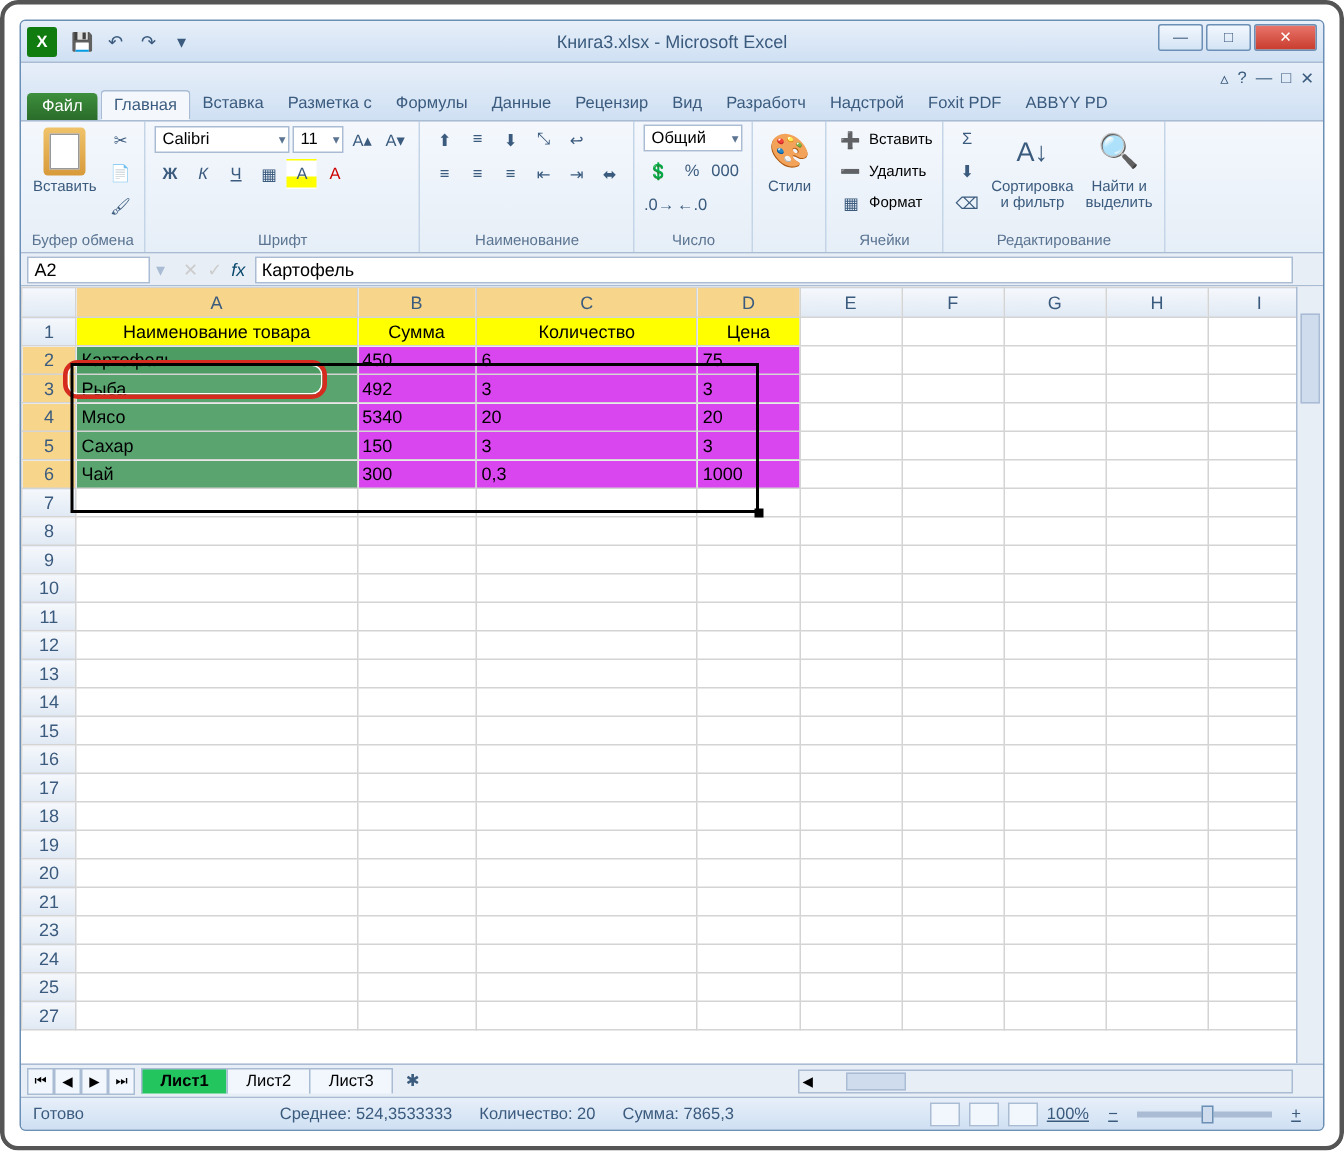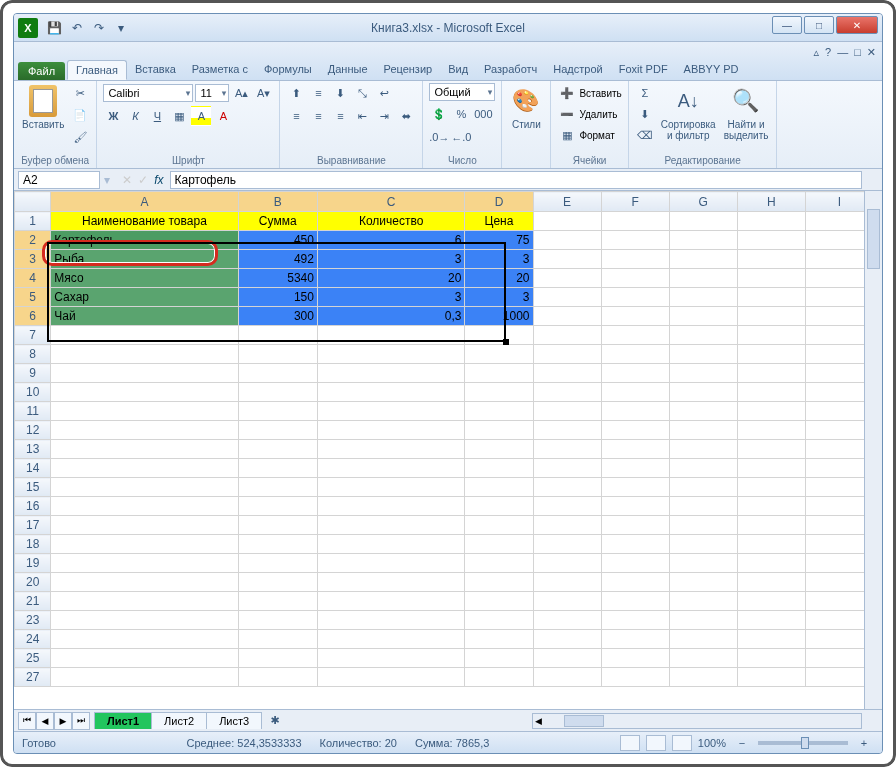--- a/index.html
+++ b/index.html
@@ -41,35 +41,35 @@
 table.sheet th,table.sheet td{border:1px solid #d4d4d4;font-size:12px;height:19px;padding:0 3px;overflow:hidden;white-space:nowrap;}
 table.sheet thead th{background:linear-gradient(#f5f8fc,#e0e9f4);color:#3b5b7e;font-weight:normal;text-align:center;height:20px;}
 table.sheet tbody th{background:linear-gradient(#f5f8fc,#e0e9f4);color:#3b5b7e;font-weight:normal;text-align:center;width:32px;}
 table.sheet tbody th.sel{background:#f7d58b;}
 .ch.sel{background:#f7d58b;}
 .corner{width:32px;}
 .c-A{width:165px;} .c-B{width:70px;} .c-C{width:130px;} .c-D{width:60px;}
 .c-E,.c-F,.c-G,.c-H,.c-I{width:60px;}
 .hdr-row td{background:#ffff00;color:#000;text-align:center;height:30px;}
 .data-a{background:#5aa46f;color:#000;}
-.data-n{background:#3b82f6;text-align:right;}
+.data-n{background:#d946ef;}
 .active-cell{background:#4c9c63 !important;}
 .highlight-ring{position:absolute;border:3px solid #d62b1f;border-radius:10px;pointer-events:none;box-shadow:0 0 0 1px #fff inset;}
 .sel-border{position:absolute;border:2px solid #000;pointer-events:none;}
 .sel-handle{position:absolute;width:6px;height:6px;background:#000;pointer-events:none;}
 .sheet-tabs{height:22px;background:#e8eef6;border-top:1px solid #a9bcd4;display:flex;align-items:center;font-size:11px;position:relative;}
 .sheet-tabs .nav{display:flex;gap:0;margin:0 4px;}
 .sheet-tabs .navbtn{width:18px;height:18px;border:1px solid #a9bcd4;background:#f2f7fd;display:flex;align-items:center;justify-content:center;font-size:9px;cursor:pointer;}
 .sheet-tab{padding:2px 12px;background:#f2f7fd;border:1px solid #a9bcd4;border-bottom:none;cursor:pointer;margin-right:-1px;}
 .sheet-tab.active{background:#22c55e;font-weight:bold;}
 .hscroll{position:absolute;right:20px;bottom:2px;width:330px;height:16px;background:#e8eef6;border:1px solid #a9bcd4;display:flex;align-items:center;}
 .hscroll .thumb{width:40px;height:12px;background:#cfdcee;border:1px solid #a9bcd4;margin-left:20px;}
 .statusbar{height:22px;background:linear-gradient(#e7eff9,#cfe0f3);border-top:1px solid #a9bcd4;display:flex;align-items:center;font-size:11px;color:#3b5b7e;padding:0 8px;justify-content:space-between;}
 .status-mid{display:flex;gap:18px;}
-.status-right{display:flex;align-items:center;gap:6px;}
+.status-right{display:flex;align-items:center;gap:6px;text-decoration:underline;}
 .viewbtn{width:20px;height:16px;border:1px solid #a9bcd4;background:#f2f7fd;cursor:pointer;}
 .zoom-slider{width:90px;height:4px;background:#a9bcd4;position:relative;}
 .zoom-slider .zthumb{position:absolute;left:43px;top:-4px;width:8px;height:12px;background:#cfdcee;border:1px solid #6b8fb5;}
 .vscroll{position:absolute;right:0;top:0;bottom:0;width:18px;background:#e8eef6;border-left:1px solid #a9bcd4;}
 .vscroll .vthumb{position:absolute;top:18px;left:2px;right:2px;height:60px;background:#cfdcee;border:1px solid #a9bcd4;}
 .paste-ico{width:28px;height:32px;background:linear-gradient(#f0c36a,#d89a3a);border-radius:3px;position:relative;}
 .paste-ico::before{content:"";position:absolute;top:4px;left:4px;right:4px;bottom:4px;background:#fff;border:1px solid #999;}
 </style>
 </head>
 <body>
@@ -162,21 +162,21 @@
         </div>
         <div class="row">
           <span class="smbtn">≡</span>
           <span class="smbtn">≡</span>
           <span class="smbtn">≡</span>
           <span class="smbtn">⇤</span>
           <span class="smbtn">⇥</span>
           <span class="smbtn">⬌</span>
         </div>
       </div>
-      <div class="group-label">Выравнивание</div>
+      <div class="group-label">Наименование</div>
     </div>
     <div class="group">
       <div class="group-body col" style="gap:3px;">
         <div class="combo" style="width:66px;">Общий</div>
         <div class="row">
           <span class="smbtn">💲</span>
           <span class="smbtn">%</span>
           <span class="smbtn">000</span>
         </div>
         <div class="row">

